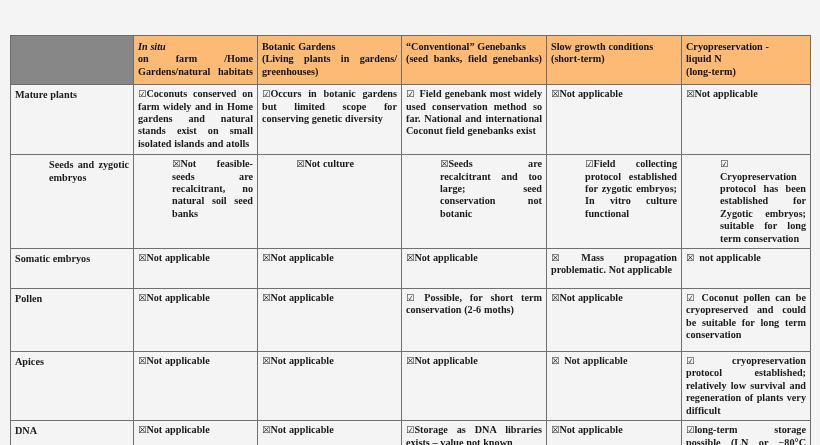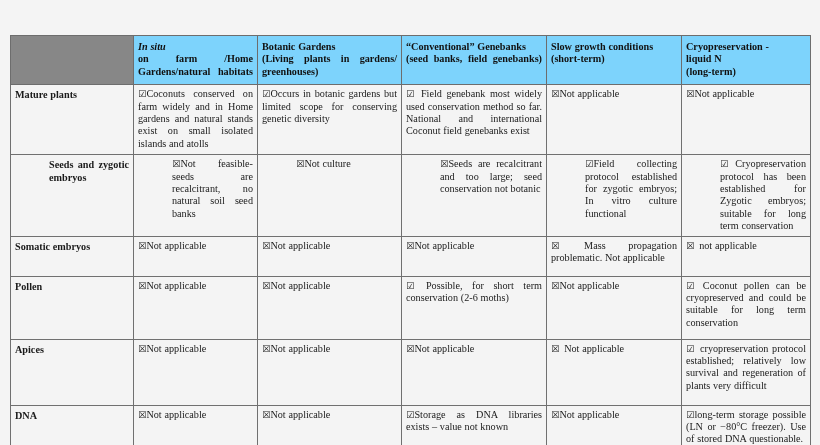--- a/index.html
+++ b/index.html
@@ -38,21 +38,21 @@
     padding: 3px 4px 3px 4px;
     font-size: 10.2px;
     line-height: 12.4px;
     color: #1a1a1a;
     text-align: justify;
     text-justify: inter-word;
     word-spacing: 0.2px;
     hyphens: none;
   }
   table.matrix thead th {
-    background: #7dd3fc;
+    background: #fdba74;
     color: #111;
     font-weight: bold;
     border: 1px solid #6d6d6d;
     padding-top: 5px;
     padding-bottom: 6px;
     text-align: justify;
   }
   table.matrix thead th.blank {
     background: #878787;
   }
@@ -78,21 +78,21 @@
   tbody td.rowhead.spread {
     text-align-last: justify;
   }
   tbody tr.r-mature td { height: 62px; }
   tbody tr.r-seeds td { height: 62px; padding-left: 38px; }
   tbody tr.r-somatic td { height: 32px; }
   tbody tr.r-pollen td { height: 55px; }
   tbody tr.r-apices td { height: 58px; }
   tbody tr.r-dna td { height: 52px; }
 
-  .cellbox { display: block; }
+  .cellbox { display: block; font-weight: bold; }
   .mark {
     font-family: "DejaVu Sans", sans-serif;
     font-size: 9.4px;
     line-height: 10px;
   }
   .mark.sp { margin-right: 2px; }
 </style>
 </head>
 <body>
 

